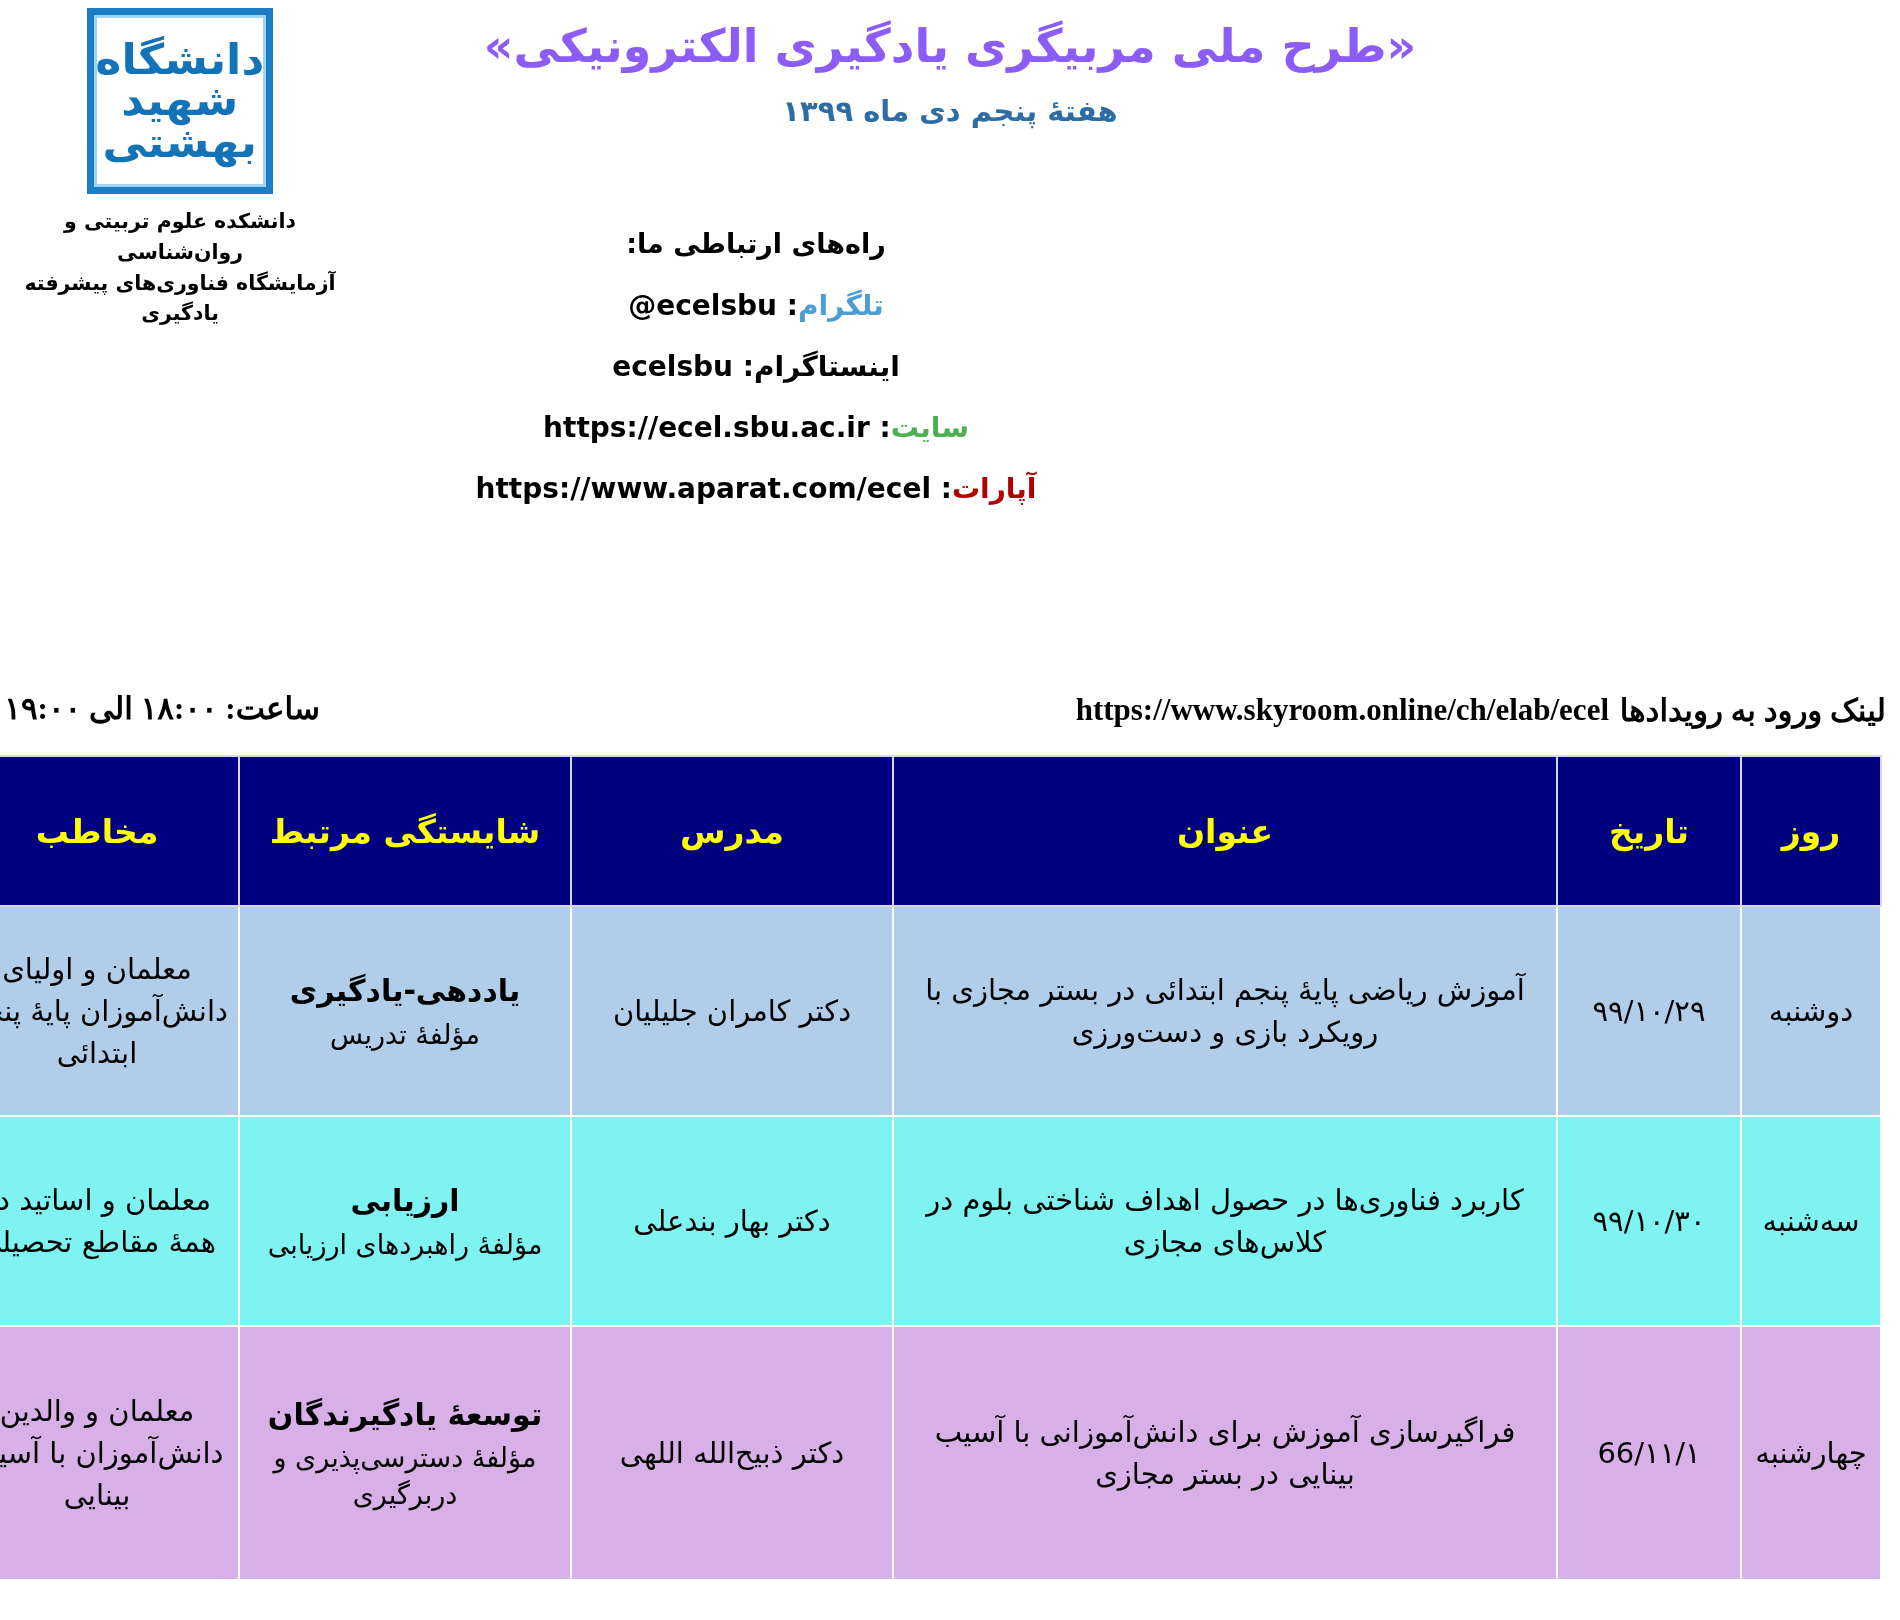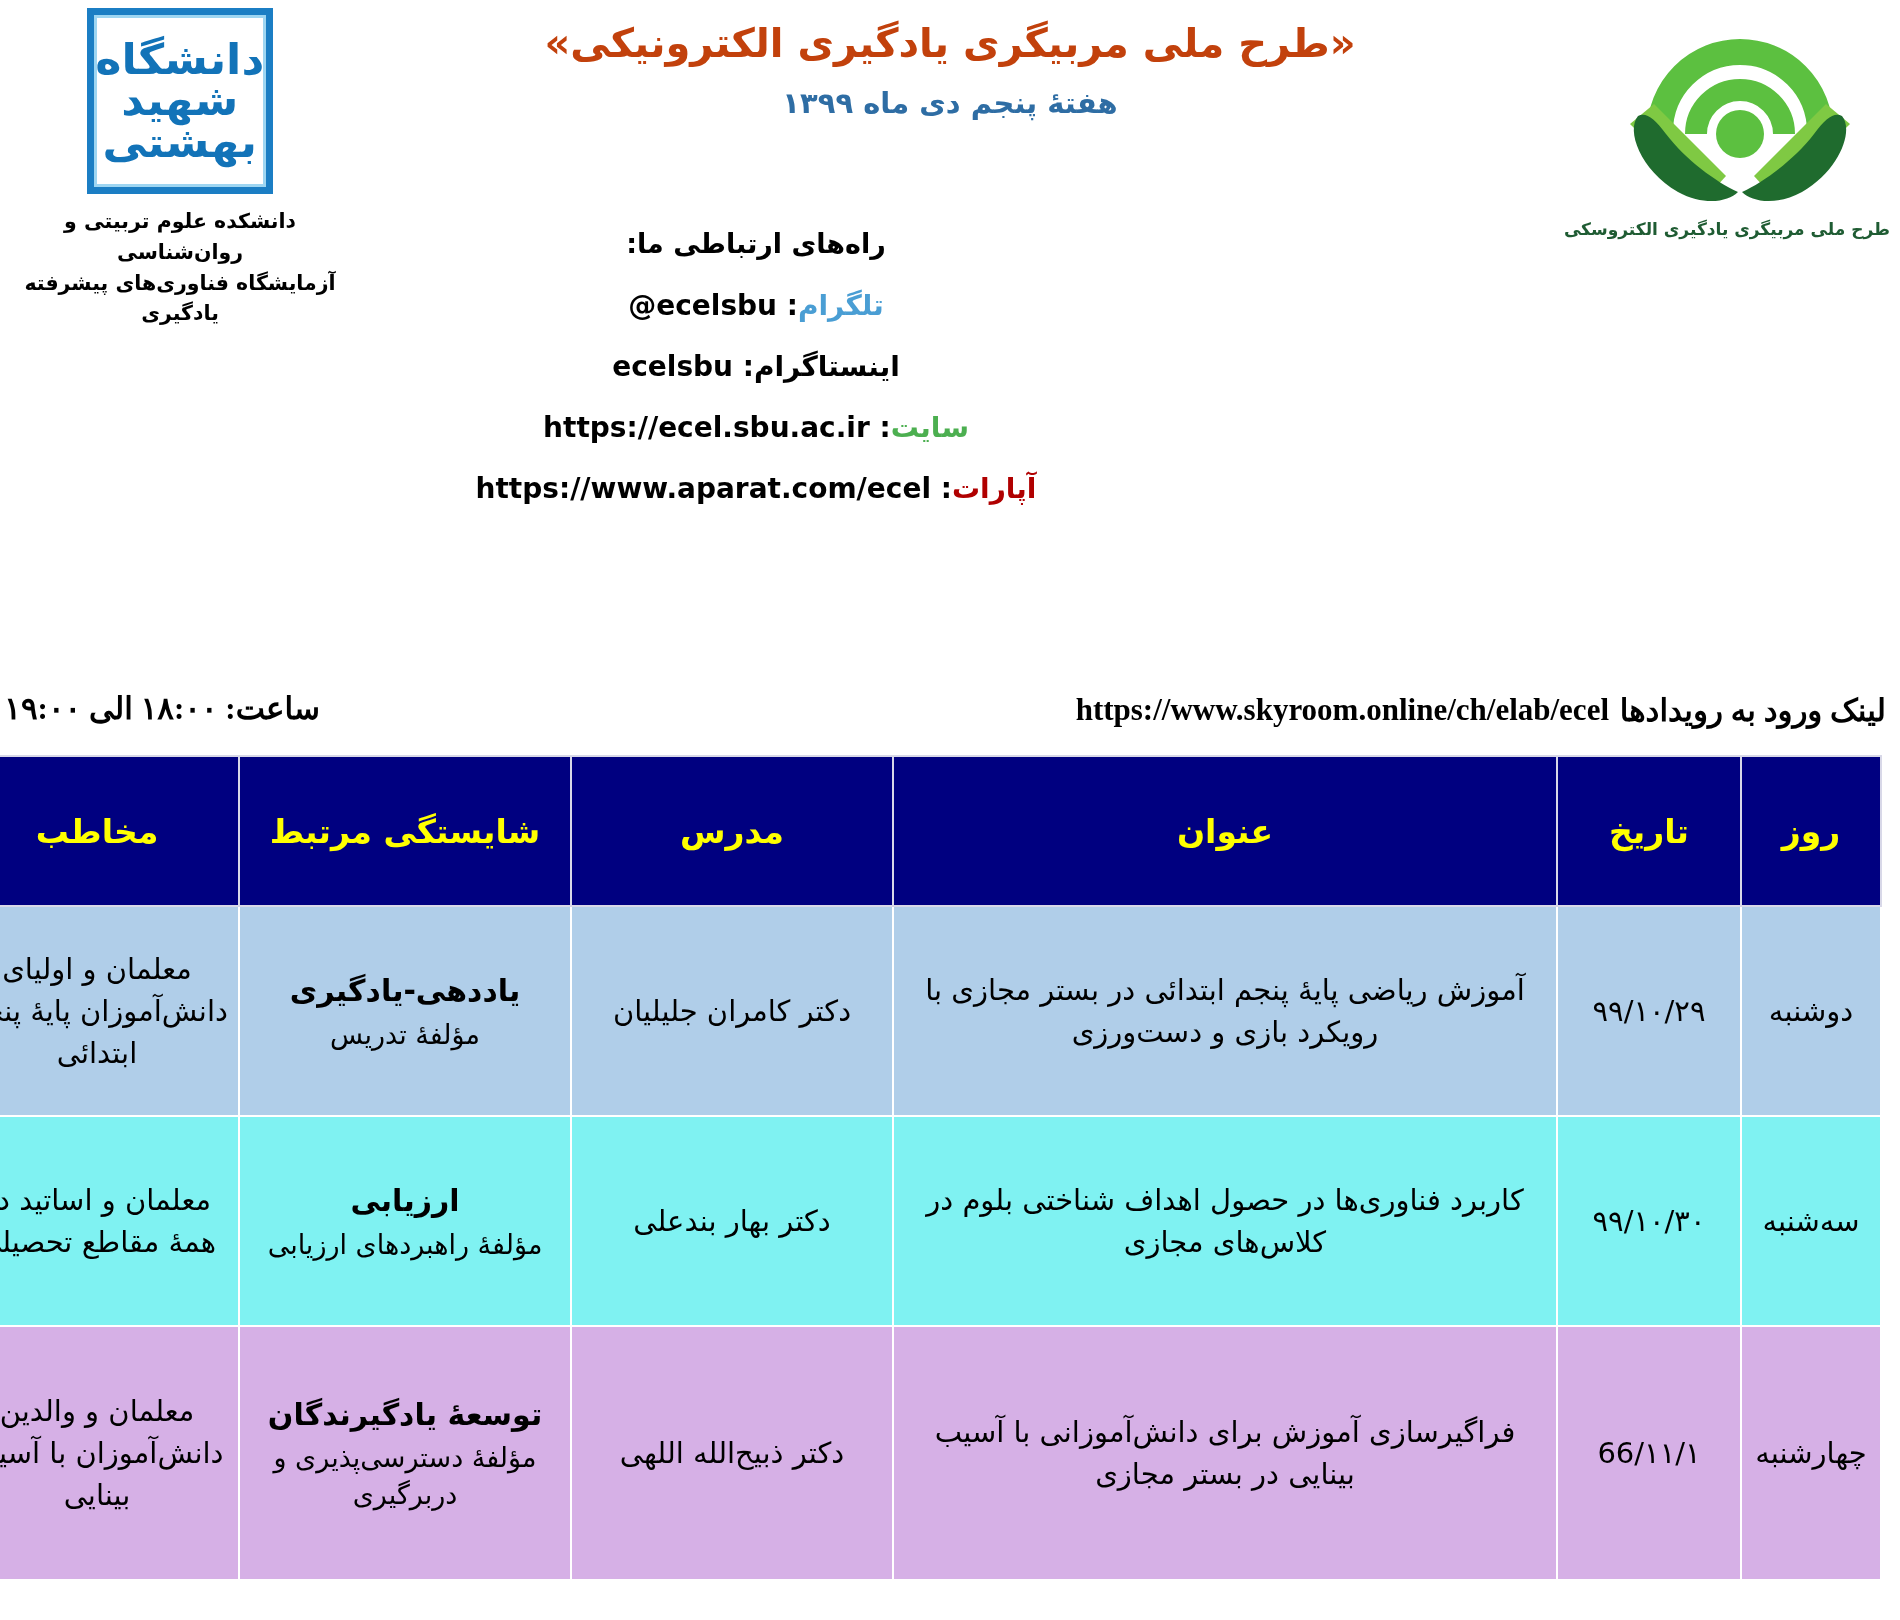--- a/index.html
+++ b/index.html
@@ -74,22 +74,22 @@
   
   .title-block {
     position: absolute;
     left: 360px;
     top: 18px;
     width: 1180px;
     text-align: center;
     direction: rtl;
   }
   .main-title {
-    color: #c2410c;
-    font-size: 40px;
+    color: #8b5cf6;
+    font-size: 46px;
     font-weight: bold;
     letter-spacing: 0px;
     line-height: 1.25;
   }
   .sub-title {
     color: #2e6da4;
     font-size: 29px;
     font-weight: bold;
     margin-top: 18px;
   }
@@ -270,39 +270,20 @@
       <div>دانشکده علوم تربیتی و روان‌شناسی</div>
       <div>آزمایشگاه فناوری‌های پیشرفته یادگیری</div>
     </div>
   </div>
 
   <div class="title-block">
     <div class="main-title">«طرح ملی مربیگری یادگیری الکترونیکی»</div>
     <div class="sub-title">هفتهٔ پنجم دی ماه ۱۳۹۹</div>
   </div>
 
-  <div class="ecel-block">
-    <div class="ecel-logo-wrap">
-      <svg viewBox="0 0 240 205" width="240" height="205">
-
-        <path d="M40,120 A80,80 0 0,1 200,120" fill="none" stroke="#5cc040" stroke-width="26" stroke-linecap="butt"></path>
-
-        <path d="M76,122 A44,44 0 0,1 164,122" fill="none" stroke="#5cc040" stroke-width="22" stroke-linecap="butt"></path>
-
-        <circle cx="120" cy="122" r="24" fill="#5cc040"></circle>
-
-        <path d="M34,92 L10,112 L86,186 L106,164 Z" fill="#7fc943"></path>
-        <path d="M206,92 L230,112 L154,186 L134,164 Z" fill="#7fc943"></path>
-
-        <path d="M18,104 C6,118 20,158 58,180 C84,194 108,190 118,180 C96,170 66,148 46,122 C34,106 26,100 18,104 Z" fill="#1f6b2e"></path>
-        <path d="M222,104 C234,118 220,158 182,180 C156,194 132,190 122,180 C144,170 174,148 194,122 C206,106 214,100 222,104 Z" fill="#1f6b2e"></path>
-      </svg>
-    </div>
-    <div class="ecel-caption">طرح ملی مربیگری یادگیری الکتروسکی</div>
-  </div>
 </div>
 
 <div class="contact">
   <div class="contact-heading">راه‌های ارتباطی ما:</div>
 
   <div class="contact-line">
     <span class="lbl-telegram">تلگرام</span><span>: </span><span class="val">@ecelsbu</span>
   </div>
 
   <div class="contact-line">

